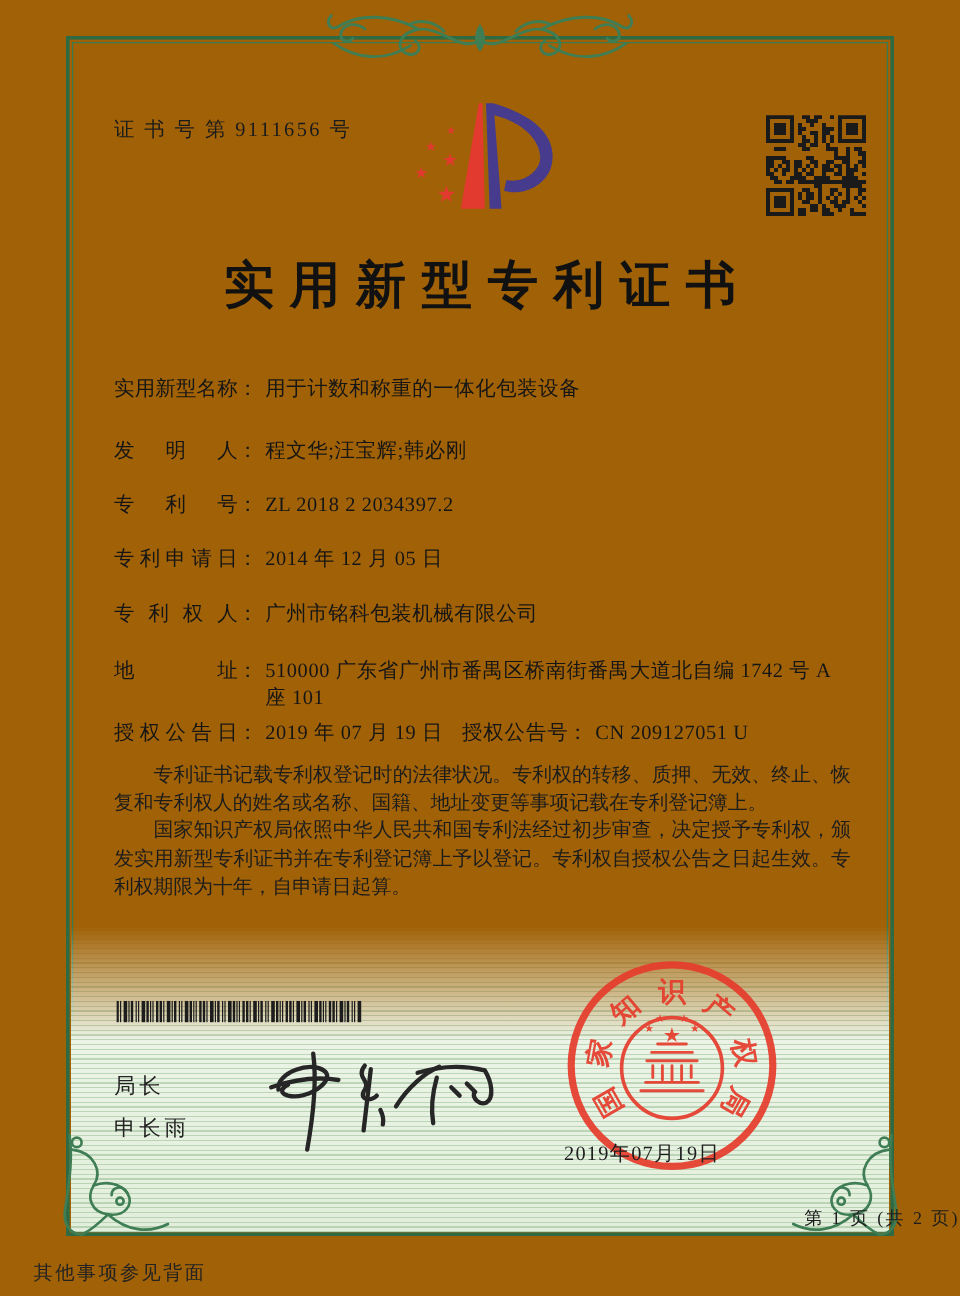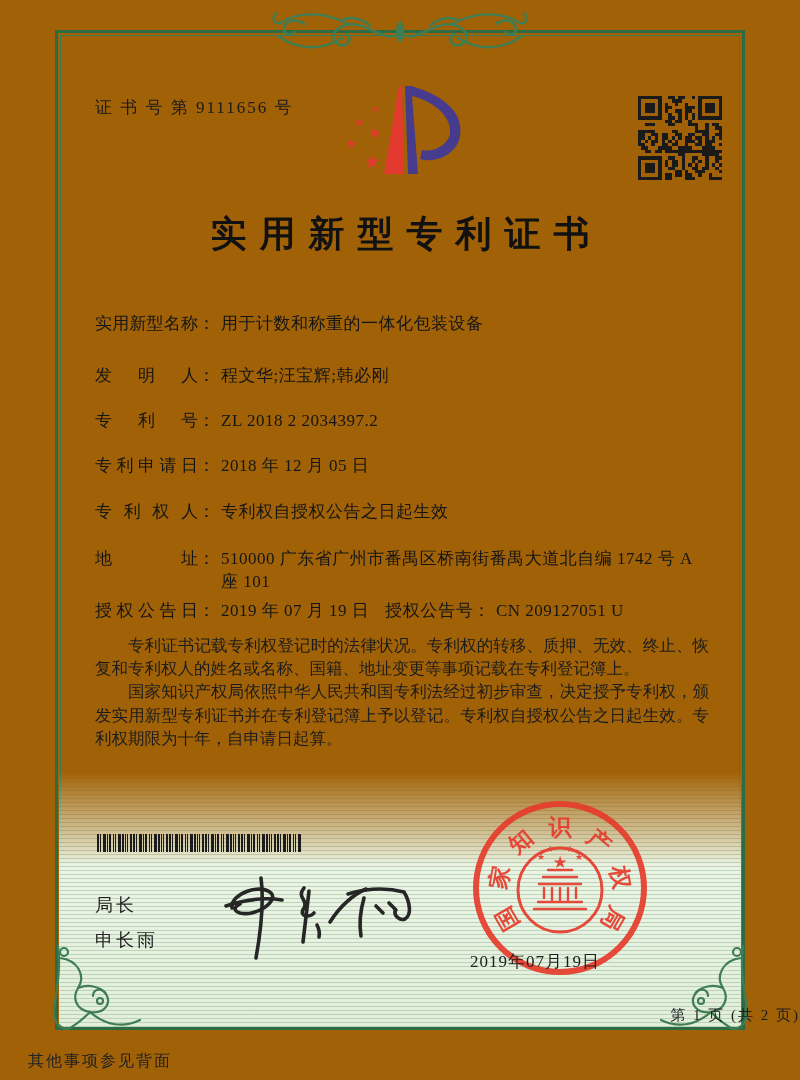--- a/index.html
+++ b/index.html
@@ -22,21 +22,21 @@
   .ornament-top{position:absolute;left:268px;top:4px;}
   .corner{position:absolute;}
   .corner.left{left:48px;top:944px;}
   .corner.right{left:657px;top:944px;transform:scaleX(-1);}
 
   .cert-no{position:absolute;left:95px;top:96px;font-size:17px;color:#1b1b1b;letter-spacing:2px;}
   .logo{position:absolute;left:338px;top:80px;}
   .qr{position:absolute;left:638px;top:96px;}
 
   .title{position:absolute;left:0;right:0;top:210px;margin:0;text-align:center;
-         font-size:36px;font-weight:700;color:#111;letter-spacing:13px;text-indent:13px;
+         font-size:42px;font-weight:700;color:#111;letter-spacing:13px;text-indent:13px;
          font-family:"Liberation Serif",serif;}
 
   .frow{position:absolute;left:95px;font-size:17px;line-height:24px;color:#151515;white-space:nowrap;}
   .flabel{display:inline-block;width:103px;text-align:justify;text-align-last:justify;vertical-align:top;}
   .colon{display:inline-block;margin-right:6px;vertical-align:top;}
   .fvalue{letter-spacing:.5px;}
   .fvalue.wide{display:inline-block;white-space:normal;width:480px;line-height:23px;vertical-align:top;}
   .grant{position:absolute;left:290px;top:0;white-space:nowrap;}
   .grant .flabel{width:88px;}
 
@@ -445,24 +445,24 @@
   <div class="frow" style="top:312px">
     <span class="flabel">实用新型名称</span><span class="colon">：</span><span class="fvalue">用于计数和称重的一体化包装设备</span>
   </div>
   <div class="frow" style="top:364px">
     <span class="flabel">发明人</span><span class="colon">：</span><span class="fvalue">程文华;汪宝辉;韩必刚</span>
   </div>
   <div class="frow" style="top:409px">
     <span class="flabel">专利号</span><span class="colon">：</span><span class="fvalue">ZL 2018 2 2034397.2</span>
   </div>
   <div class="frow" style="top:454px">
-    <span class="flabel">专利申请日</span><span class="colon">：</span><span class="fvalue">2018 年 12 月 05 日</span>
+    <span class="flabel">专利申请日</span><span class="colon">：</span><span class="fvalue">2014 年 12 月 05 日</span>
   </div>
   <div class="frow" style="top:500px">
-    <span class="flabel">专利权人</span><span class="colon">：</span><span class="fvalue">专利权自授权公告之日起生效</span>
+    <span class="flabel">专利权人</span><span class="colon">：</span><span class="fvalue">广州市铭科包装机械有限公司</span>
   </div>
   <div class="frow" style="top:547px">
     <span class="flabel">地址</span><span class="colon">：</span><span class="fvalue wide">510000 广东省广州市番禺区桥南街番禺大道北自编 1742 号 A 座 101</span>
   </div>
   <div class="frow" style="top:599px">
     <span class="flabel">授权公告日</span><span class="colon">：</span><span class="fvalue">2019 年 07 月 19 日</span>
     <span class="grant">
       <span class="flabel">授权公告号</span><span class="colon">：</span><span class="fvalue">CN 209127051 U</span>
     </span>
   </div>

